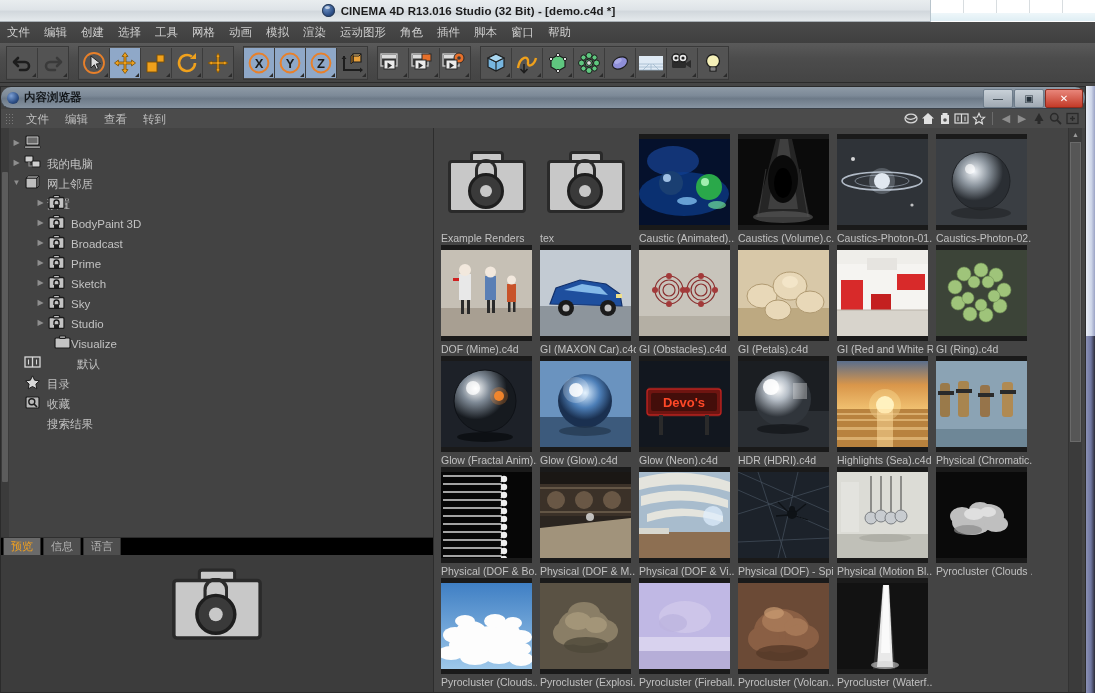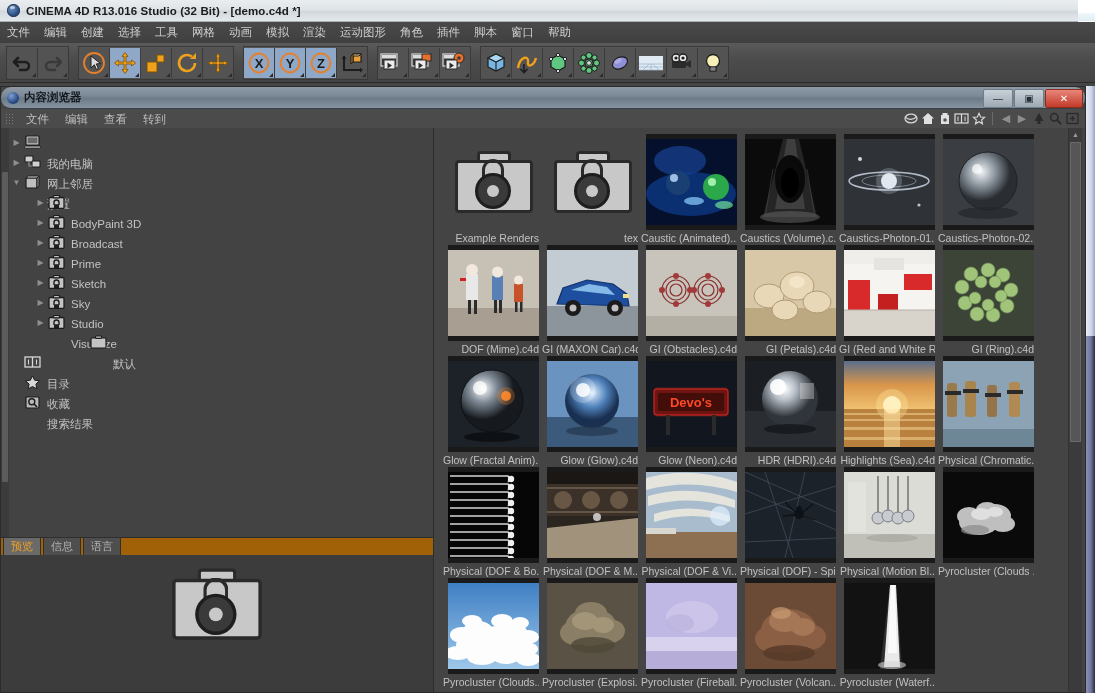--- a/index.html
+++ b/index.html
@@ -13,23 +13,23 @@
   .app{position:relative;width:1095px;height:693px;overflow:hidden;background:#454545;}
 
   
   .bg-window{position:absolute;left:930px;top:0;width:165px;height:22px;
     background:#ffffff;border-left:1px solid #b8c4cc;border-bottom:1px solid #9fb0bb;}
   .bg-window .cols{display:flex;height:13px;}
   .bg-window .cols div{flex:1;border-right:1px solid #d8dde0;}
   .bg-window .tail{height:8px;background:linear-gradient(to bottom,#eff7fa,#dfeef4);}
 
   
-  .c4d-title{position:absolute;left:0;top:0;width:1078px;height:21px;
+  .c4d-title{position:absolute;left:0;top:0;width:930px;height:21px;
     background:linear-gradient(to bottom,#e9edef 0%,#dfe4e8 45%,#d2d8dd 55%,#e4e9ec 100%);
-    border-bottom:1px solid #a9b0b6;display:flex;align-items:center;}
+    border-bottom:1px solid #a9b0b6;display:flex;align-items:center;justify-content:center;}
   .c4d-title .tb-icon{width:13px;height:13px;margin:0 6px 0 7px;border-radius:50%;
     background:radial-gradient(circle at 35% 32%,#6f93c6 0%,#2c4e86 60%,#16294a 100%);
     box-shadow:0 0 0 1px #2a3c56 inset;position:relative;}
   .c4d-title .tb-icon:after{content:"";position:absolute;left:3px;top:2px;width:5px;height:3px;
     border-radius:50%;background:rgba(255,255,255,.6);}
   .c4d-title .txt{font-size:11.5px;color:#1b1b1b;font-weight:600;letter-spacing:.1px;}
 
   
   .menubar{position:absolute;left:0;top:22px;width:1095px;height:21px;
     background:linear-gradient(to bottom,#4a4a4a,#3f3f3f);display:flex;align-items:center;
@@ -81,33 +81,33 @@
   .tree-pane{width:432px;background:#434343;border-right:1px solid #2d2d2d;position:relative;
     display:flex;flex-direction:column;}
   .tree{flex:0 0 409px;overflow:hidden;position:relative;padding-top:4px;box-sizing:border-box;}
   .tree-scroll{position:absolute;left:0;top:0;width:8px;height:100%;background:#3b3b3b;}
   .tree-scroll .thumb{position:absolute;left:1px;top:44px;width:6px;height:310px;background:#5c5c5c;border-radius:1px;}
 
   .node{display:flex;align-items:center;height:20px;padding-left:10px;font-size:11.5px;color:#c2c2c2;white-space:nowrap;}
   .node .arrow{width:11px;height:11px;display:flex;align-items:center;justify-content:center;color:#8e8e8e;font-size:8px;}
   .node .ic{width:20px;height:16px;display:flex;align-items:center;justify-content:center;margin-right:5px;}
   .node .lbl{font-size:11.5px;margin-top:44px;}
-  .ind1{padding-left:10px;} .ind2{padding-left:34px;} .ind3{padding-left:76px;}
-
-  .preview-tabs{height:17px;background:#a16207;border-top:1px solid #2b2b2b;display:flex;align-items:flex-end;padding-left:2px;}
+  .ind1{padding-left:10px;} .ind2{padding-left:34px;} .ind3{padding-left:40px;}
+
+  .preview-tabs{height:17px;background:#000000;border-top:1px solid #2b2b2b;display:flex;align-items:flex-end;padding-left:2px;}
   .ptab{padding:1px 7px;font-size:11px;color:#b5b5b5;background:#4e4e4e;margin-right:2px;
     border:1px solid #2f2f2f;border-bottom:none;}
   .ptab.active{background:#6a6a6a;color:#f0a020;}
   .preview-area{flex:1;background:#3c3c3c;position:relative;display:flex;align-items:flex-start;justify-content:center;padding-top:18px;}
 
   
   .grid-pane{flex:1;background:#444;position:relative;overflow:hidden;}
   .grid{position:absolute;left:7px;top:6px;right:22px;top:6px;
     display:grid;grid-template-columns:repeat(6,98px);column-gap:1px;row-gap:0px;}
-  .cell{width:98px;height:111px;display:flex;flex-direction:column;align-items:flex-end;}
+  .cell{width:98px;height:111px;display:flex;flex-direction:column;align-items:flex-start;}
   .thumb-box{width:91px;height:99px;display:flex;align-items:center;justify-content:center;overflow:hidden;}
   .thumb-box.img{background:#1a1a1a;}
   .cap{font-size:10.5px;color:#c0c0c0;white-space:nowrap;overflow:hidden;text-overflow:clip;
     max-width:96px;text-align:center;line-height:14px;margin-top:1px;}
 
   .gscroll{position:absolute;right:3px;top:0px;width:13px;height:100%;background:#3b3b3b;border-left:1px solid #333;}
   .gscroll .up,.gscroll .dn{width:13px;height:12px;display:flex;align-items:center;justify-content:center;color:#9a9a9a;font-size:7px;}
   .gscroll .thumb{position:absolute;left:1px;top:14px;width:11px;height:300px;background:#565656;border:1px solid #6a6a6a;box-sizing:border-box;}
 
   .right-edge{position:absolute;right:0;top:86px;width:9px;height:607px;

